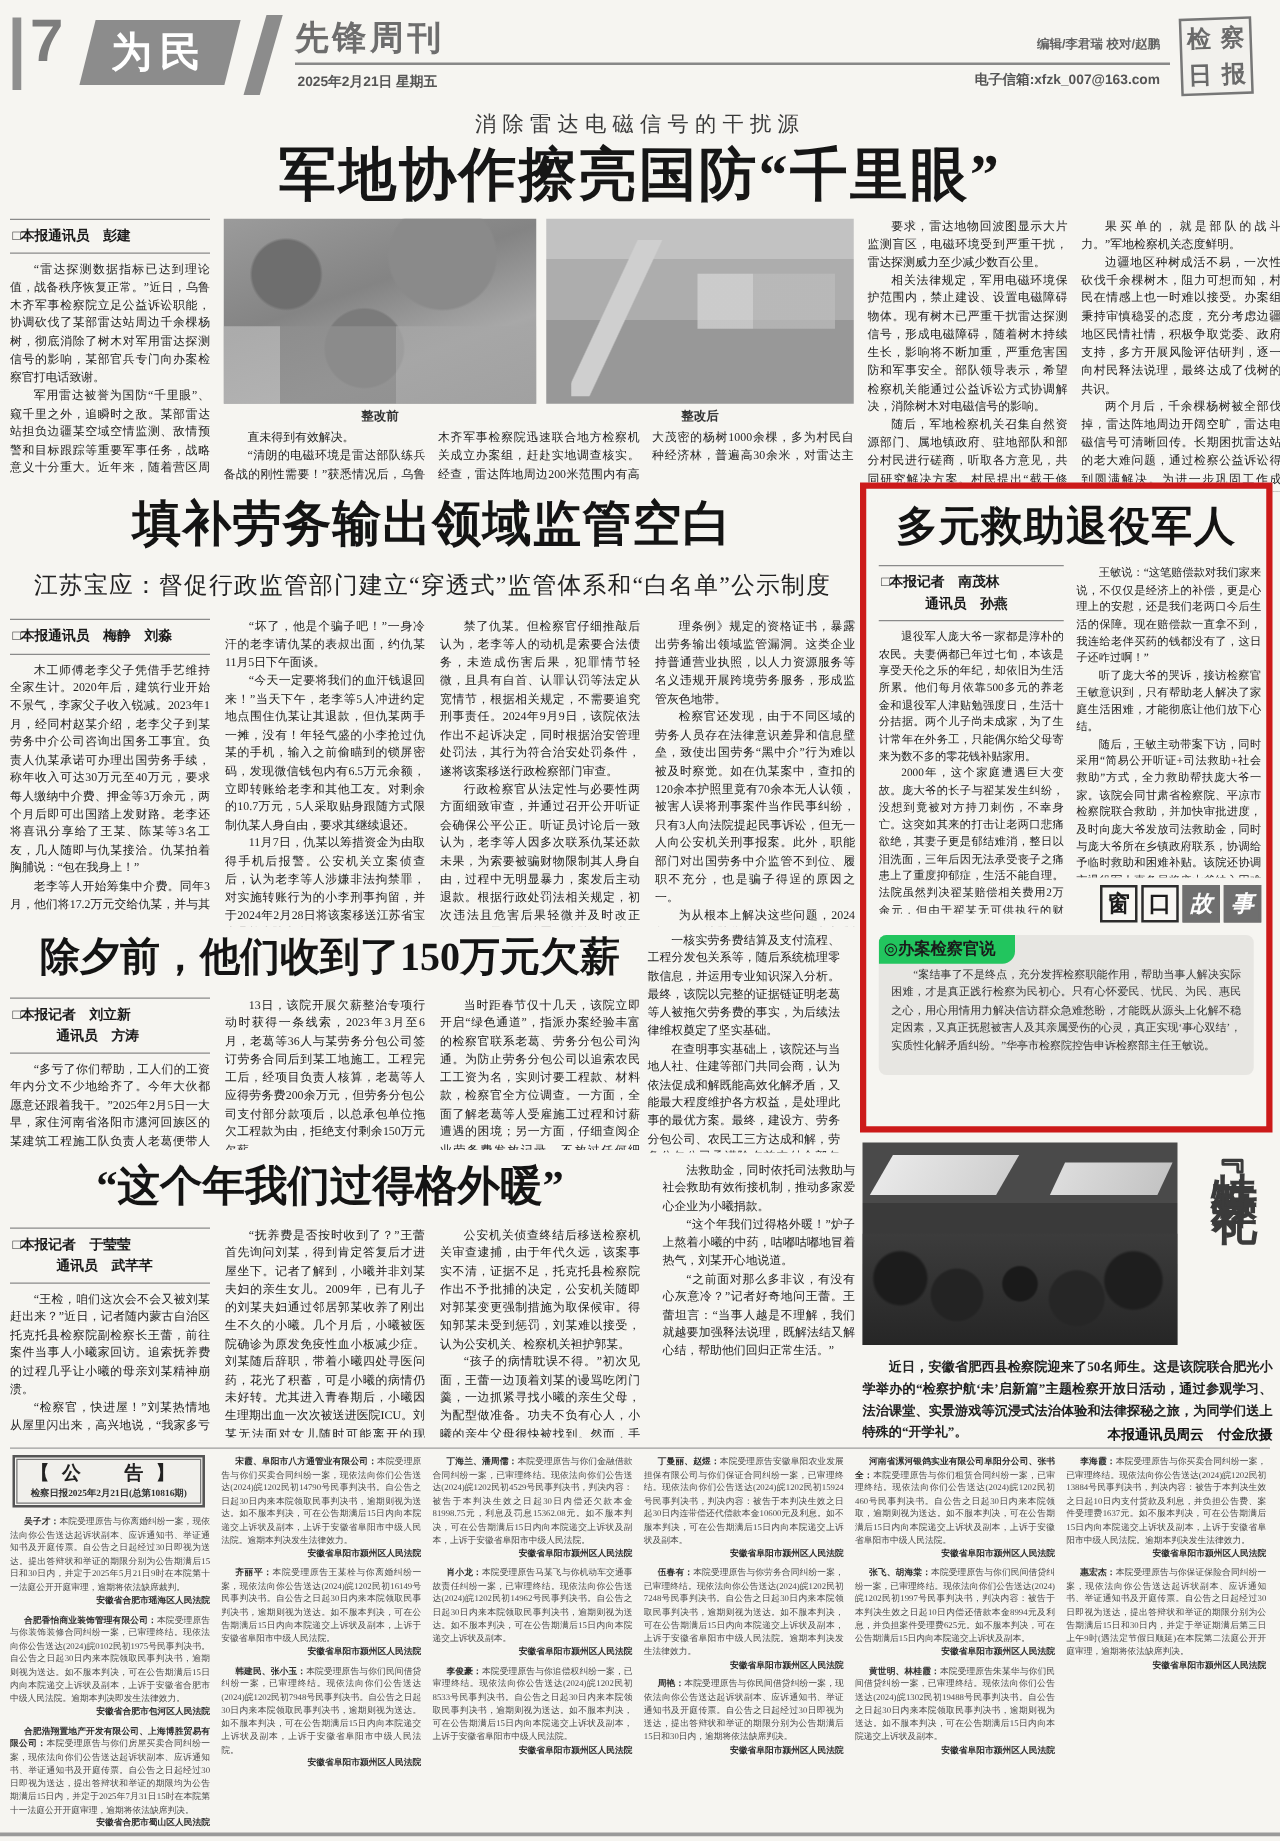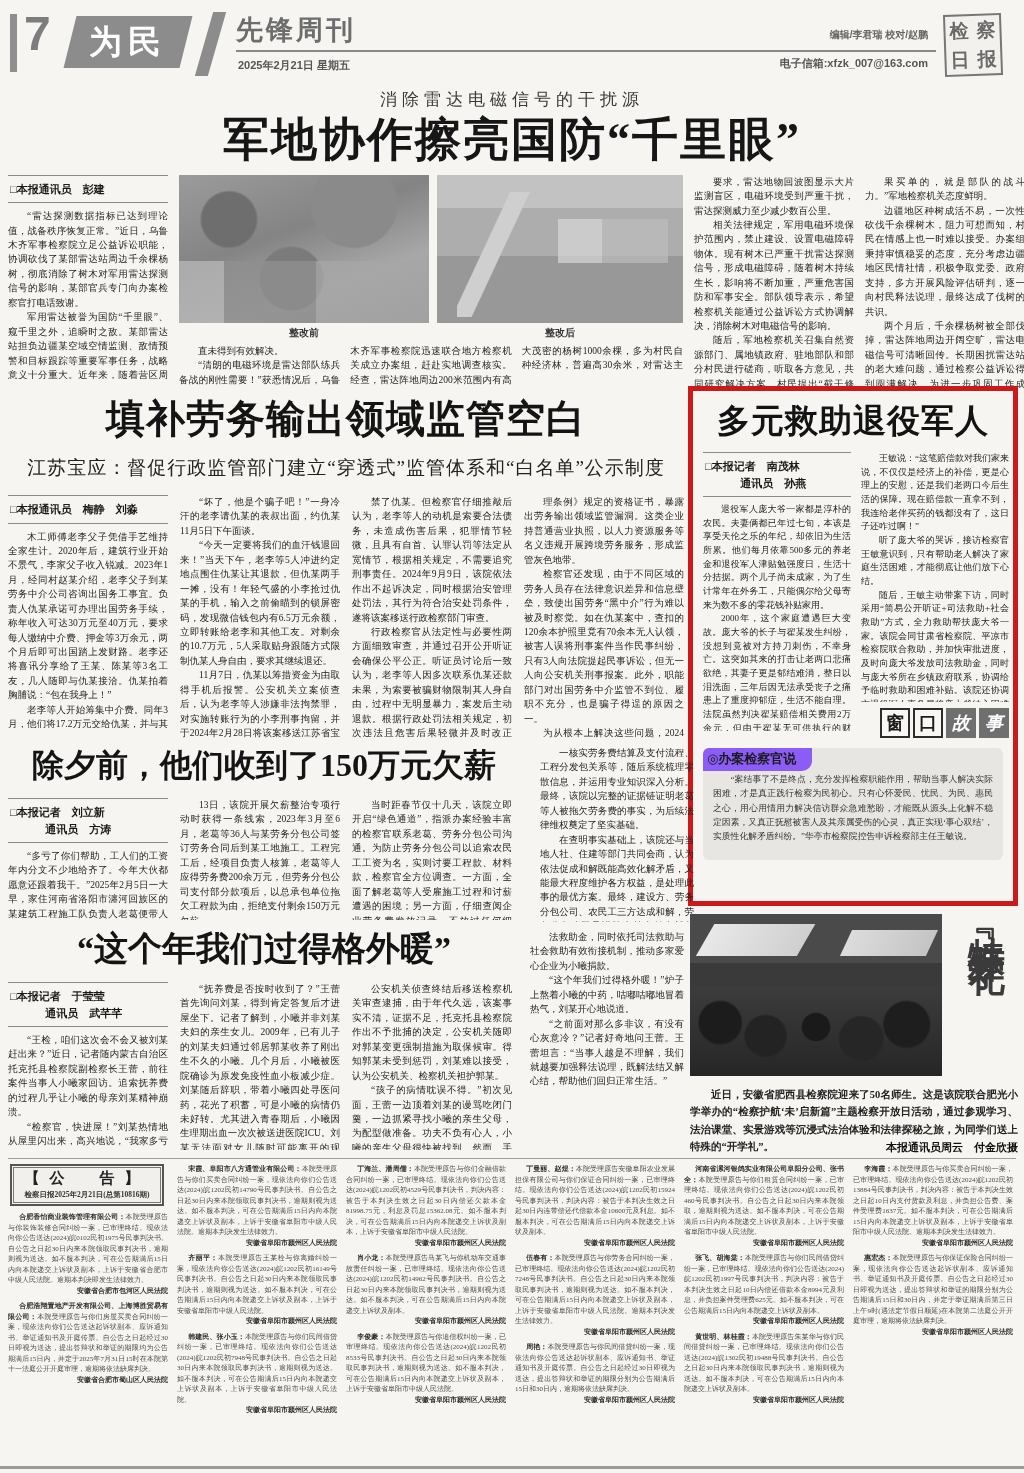--- a/index.html
+++ b/index.html
@@ -68,30 +68,30 @@
   
   #redbox{left:688px;top:386px;width:330px;height:520px;border:5px solid #cc1a1a;background:#f6f5f1;box-sizing:border-box;padding:8px 10px;}
   .red-title{text-align:center;font-size:33px;font-weight:900;color:#131313;letter-spacing:1px;}
   .red-cols{display:flex;gap:10px;margin-top:8px;height:288px;}
   .red-col{width:148px;flex:none;}
   .stamp{display:flex;gap:3px;justify-content:flex-end;margin-top:6px;}
   .stamp span{width:26px;height:26px;display:flex;align-items:center;justify-content:center;font-size:18px;font-weight:bold;}
   .stamp .outline{border:2px solid #2c2c2c;color:#1c1c1c;background:#f8f7f3;}
   .stamp .solid{background:#6f6f6f;color:#fdfdfd;border:2px solid #6f6f6f;font-family:"Liberation Serif",serif;font-style:italic;}
   .graybox{position:relative;margin-top:8px;background:#e7e6e2;border-radius:6px;height:112px;overflow:hidden;}
-  .graybox-tab{position:absolute;left:0;top:0;background:#8b5cf6;padding:2px 16px 3px 4px;border-radius:0 0 10px 0;
+  .graybox-tab{position:absolute;left:0;top:0;background:#22c55e;padding:2px 16px 3px 4px;border-radius:0 0 10px 0;
      font-size:13px;font-weight:bold;color:#1a1a1a;}
   .graybox-text{padding:24px 10px 6px;font-size:8.8px;line-height:1.62;color:#333;}
 
   
   #article3{left:8px;top:744px;width:676px;height:180px;}
   .a3-left{position:absolute;left:0;top:0;width:512px;}
   .a3-title{text-align:center;font-size:32px;font-weight:900;color:#141414;letter-spacing:0px;}
   .a3-body{display:flex;gap:12px;height:122px;margin-top:10px;}
-  .a3-col4{position:absolute;left:532px;top:2px;width:154px;height:176px;}
+  .a3-col4{position:absolute;left:510px;top:2px;width:154px;height:176px;}
 
   
   #article4{left:8px;top:926px;width:676px;height:230px;}
   .a4-left{position:absolute;left:0;top:0;width:512px;}
   .a4-title{text-align:center;font-size:34px;font-weight:900;color:#141414;}
   .a4-body{display:flex;gap:12px;height:168px;margin-top:10px;}
   .a4-col4{position:absolute;left:522px;top:4px;width:154px;height:224px;}
 
   
   #photostory{left:690px;top:908px;width:328px;height:248px;}
@@ -322,20 +322,21 @@
   <div class="ps-credit">本报通讯员周云　付金欣摄</div>
 </div>
 
 <div id="rule-notices" class="abs"></div>
 <div id="notices" class="abs">
   <div class="notice-col">
     <div class="notice-head">
       <div class="notice-head-title">【公　告】</div>
       <div class="notice-head-sub">检察日报2025年2月21日(总第10816期)</div>
     </div>
+  <p class="notice-entry"><b>吴子才：</b>本院受理原告与你离婚纠纷一案，现依法向你公告送达起诉状副本、应诉通知书、举证通知书及开庭传票。自公告之日起经过30日即视为送达。提出答辩状和举证的期限分别为公告期满后15日和30日内，并定于2025年5月21日9时在本院第十一法庭公开开庭审理，逾期将依法缺席裁判。<b class="notice-court">安徽省合肥市瑶海区人民法院</b></p>
       <p class="notice-entry"><b>合肥香怡商业装饰管理有限公司：</b>本院受理原告与你装饰装修合同纠纷一案，已审理终结。现依法向你公告送达(2024)皖0102民初1975号民事判决书。自公告之日起30日内来本院领取民事判决书，逾期则视为送达。如不服本判决，可在公告期满后15日内向本院递交上诉状及副本，上诉于安徽省合肥市中级人民法院。逾期本判决即发生法律效力。<b class="notice-court">安徽省合肥市包河区人民法院</b></p>
       <p class="notice-entry"><b>合肥浩翔置地产开发有限公司、上海博胜贸易有限公司：</b>本院受理原告与你们房屋买卖合同纠纷一案，现依法向你们公告送达起诉状副本、应诉通知书、举证通知书及开庭传票。自公告之日起经过30日即视为送达，提出答辩状和举证的期限均为公告期满后15日内，并定于2025年7月31日15时在本院第十一法庭公开开庭审理，逾期将依法缺席判决。<b class="notice-court">安徽省合肥市蜀山区人民法院</b></p>
     </div>
   <div class="notice-col">
       <p class="notice-entry"><b>宋霞、阜阳市八方通管业有限公司：</b>本院受理原告与你们买卖合同纠纷一案，现依法向你们公告送达(2024)皖1202民初14790号民事判决书。自公告之日起30日内来本院领取民事判决书，逾期则视为送达。如不服本判决，可在公告期满后15日内向本院递交上诉状及副本，上诉于安徽省阜阳市中级人民法院。逾期本判决发生法律效力。<b class="notice-court">安徽省阜阳市颍州区人民法院</b></p>
       <p class="notice-entry"><b>齐丽平：</b>本院受理原告王某栓与你离婚纠纷一案，现依法向你公告送达(2024)皖1202民初16149号民事判决书。自公告之日起30日内来本院领取民事判决书，逾期则视为送达。如不服本判决，可在公告期满后15日内向本院递交上诉状及副本，上诉于安徽省阜阳市中级人民法院。<b class="notice-court">安徽省阜阳市颍州区人民法院</b></p>
       <p class="notice-entry"><b>韩建民、张小玉：</b>本院受理原告与你们民间借贷纠纷一案，已审理终结。现依法向你们公告送达(2024)皖1202民初7948号民事判决书。自公告之日起30日内来本院领取民事判决书，逾期则视为送达。如不服本判决，可在公告期满后15日内向本院递交上诉状及副本，上诉于安徽省阜阳市中级人民法院。<b class="notice-court">安徽省阜阳市颍州区人民法院</b></p>
     </div>
   <div class="notice-col">
       <p class="notice-entry"><b>丁海兰、潘周儒：</b>本院受理原告与你们金融借款合同纠纷一案，已审理终结。现依法向你们公告送达(2024)皖1202民初4529号民事判决书，判决内容：被告于本判决生效之日起30日内偿还欠款本金81998.75元，利息及罚息15362.08元。如不服本判决，可在公告期满后15日内向本院递交上诉状及副本，上诉于安徽省阜阳市中级人民法院。<b class="notice-court">安徽省阜阳市颍州区人民法院</b></p>

